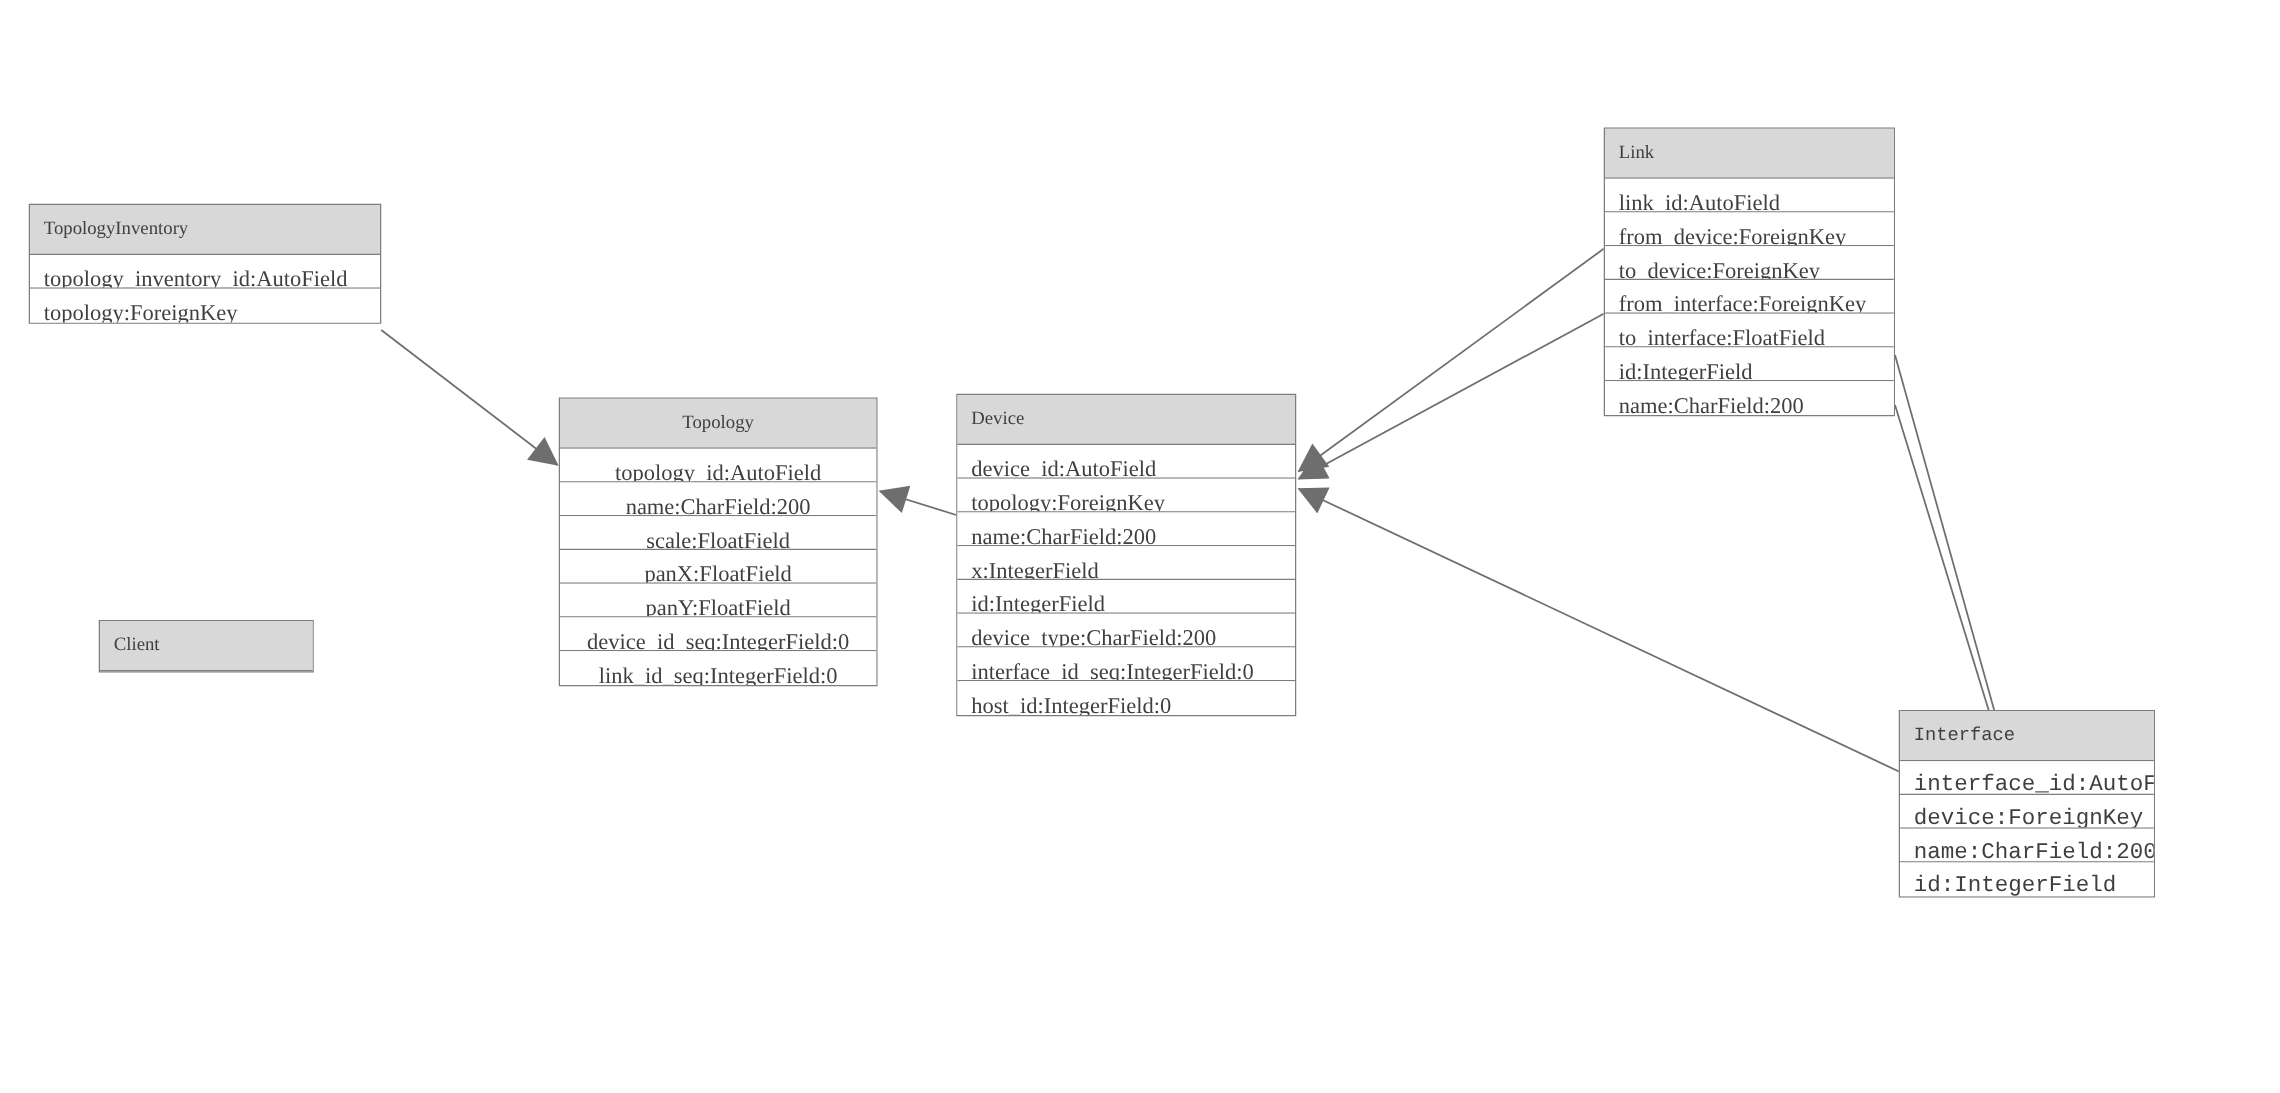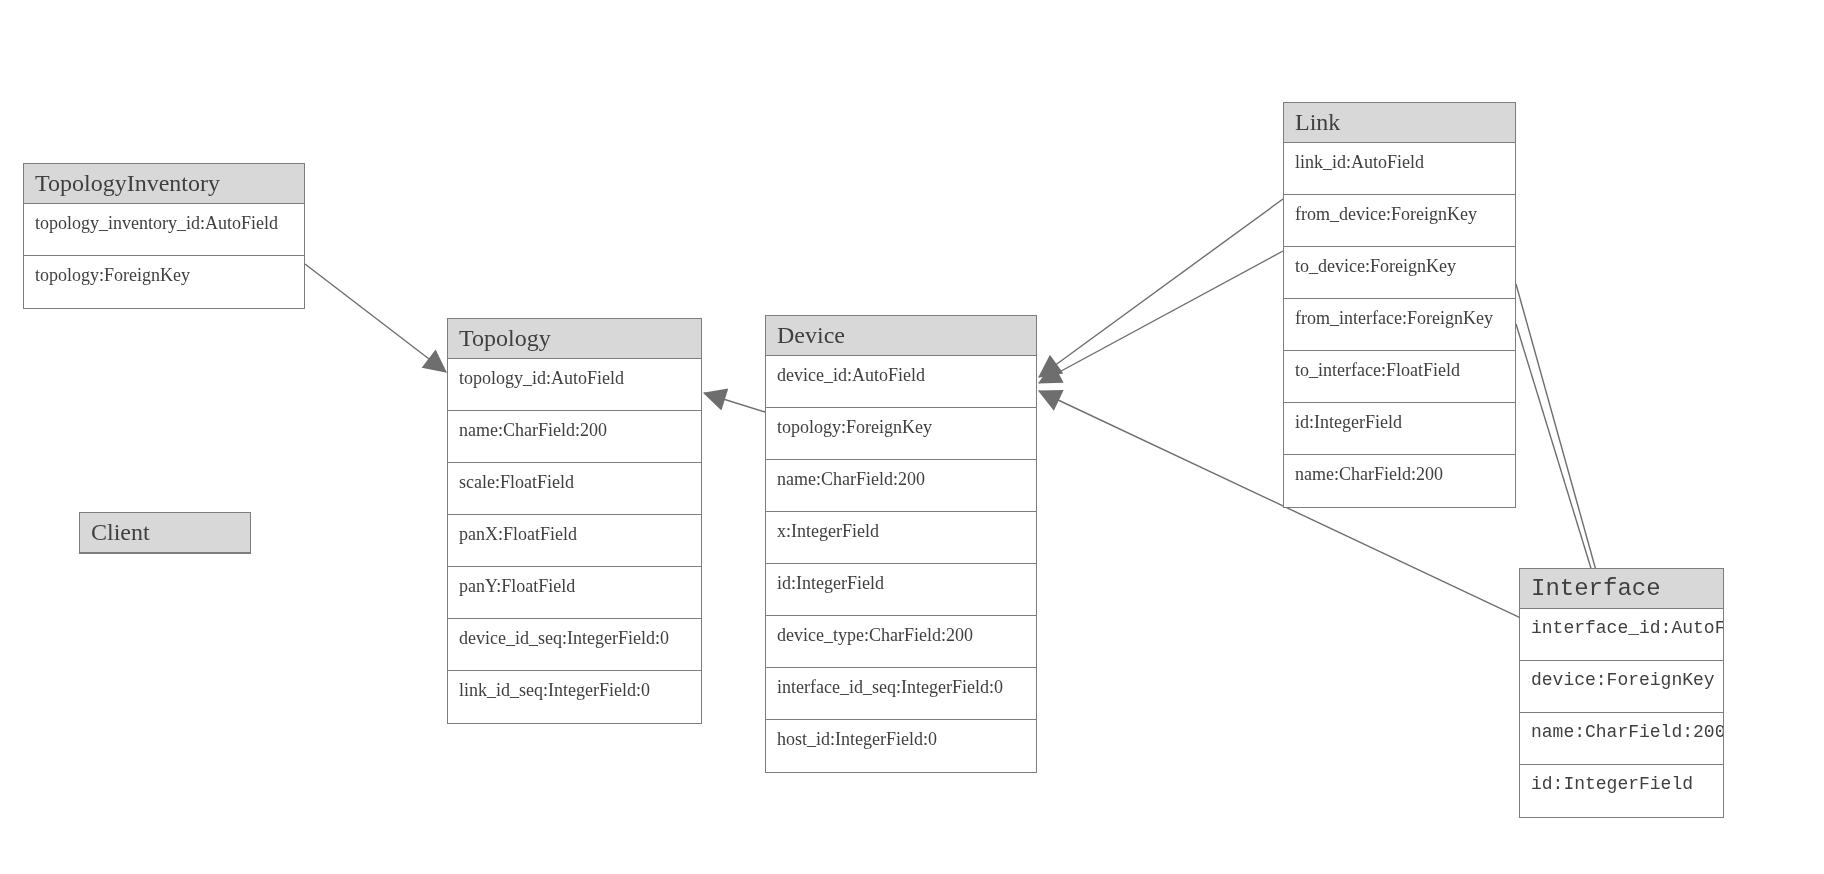--- a/index.html
+++ b/index.html
@@ -29,27 +29,27 @@
     background: var(--row-fill, #ffffff);
   }
   .model-header {
     box-sizing: border-box;
     height: 40px;
     line-height: 39px;
     padding: 0 11px;
     background: var(--header-fill, #d8d8d8);
     border-bottom: 1px solid var(--border, #7d7d7d);
     color: var(--text, #3f3f3f);
-    font-size: 24px;
+    font-size: 15px;
     white-space: nowrap;
     overflow: hidden;
   }
   .model-row {
     box-sizing: border-box;
-    height: 52px;
+    height: 27px;
     line-height: 39px;
     padding: 0 11px;
     border-bottom: 1px solid var(--border, #7d7d7d);
     background: var(--row-fill, #ffffff);
     color: var(--text, #3f3f3f);
     font-size: 18px;
     white-space: nowrap;
     overflow: hidden;
   }
   .model-row:last-child {
@@ -73,31 +73,31 @@
       <line x1="1610" y1="660" x2="1039" y2="391" stroke="#6e6e6e" stroke-width="1.4" marker-end="url(#arrow)"></line>
       <line x1="1516" y1="284" x2="1609" y2="617" stroke="#6e6e6e" stroke-width="1.4" marker-end="url(#arrow)"></line>
       <line x1="1516" y1="324" x2="1609" y2="627" stroke="#6e6e6e" stroke-width="1.4" marker-end="url(#arrow)"></line>
     </svg>
 
 <div class="model-table" style="left: 23px; top: 163px; width: 282px;">
       <div class="model-header">TopologyInventory</div>
       <div class="model-row">topology_inventory_id:AutoField</div>
       <div class="model-row">topology:ForeignKey</div>
     </div>
-    <div class="model-table" style="left: 447px; top: 318px; width: 255px;">
+    <div class="model-table" style="left: 447px; top: 318px; width: 255px; text-align: center;">
       <div class="model-header">Topology</div>
       <div class="model-row">topology_id:AutoField</div>
       <div class="model-row">name:CharField:200</div>
       <div class="model-row">scale:FloatField</div>
       <div class="model-row">panX:FloatField</div>
       <div class="model-row">panY:FloatField</div>
       <div class="model-row">device_id_seq:IntegerField:0</div>
       <div class="model-row">link_id_seq:IntegerField:0</div>
     </div>
-    <div class="model-table" style="left: 79px; top: 512px; width: 172px;">
+    <div class="model-table" style="left: 79px; top: 496px; width: 172px;">
       <div class="model-header">Client</div>
     </div>
     <div class="model-table" style="left: 765px; top: 315px; width: 272px;">
       <div class="model-header">Device</div>
       <div class="model-row">device_id:AutoField</div>
       <div class="model-row">topology:ForeignKey</div>
       <div class="model-row">name:CharField:200</div>
       <div class="model-row">x:IntegerField</div>
       <div class="model-row">id:IntegerField</div>
       <div class="model-row">device_type:CharField:200</div>

